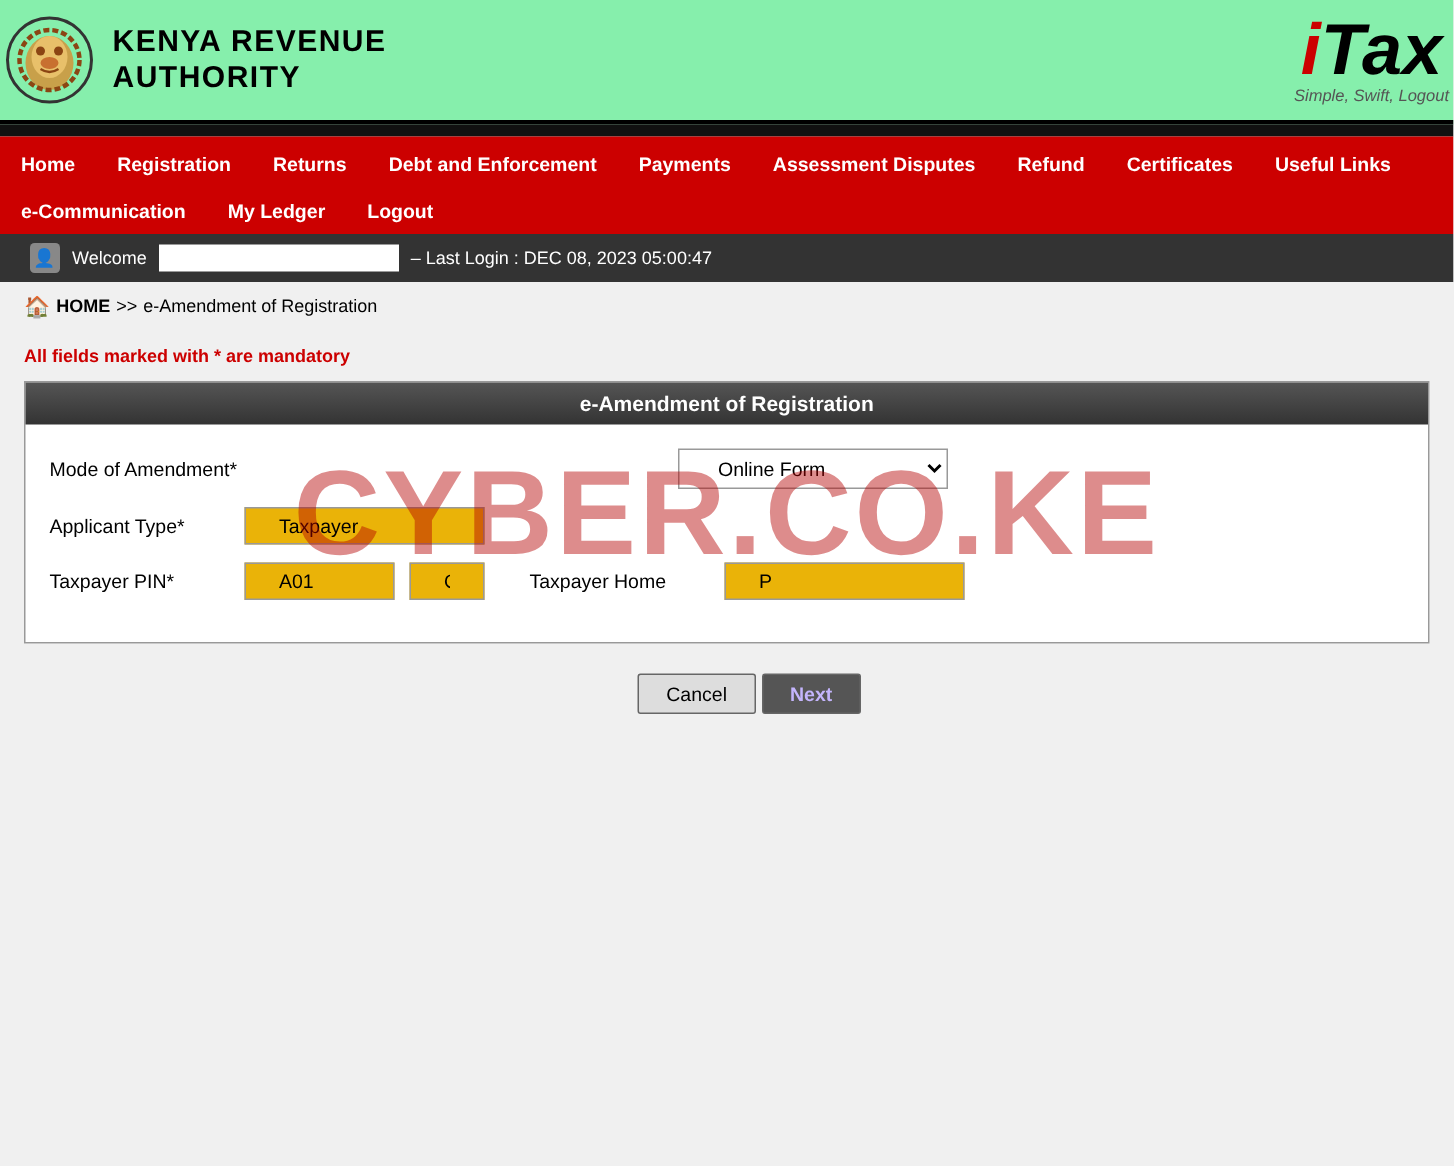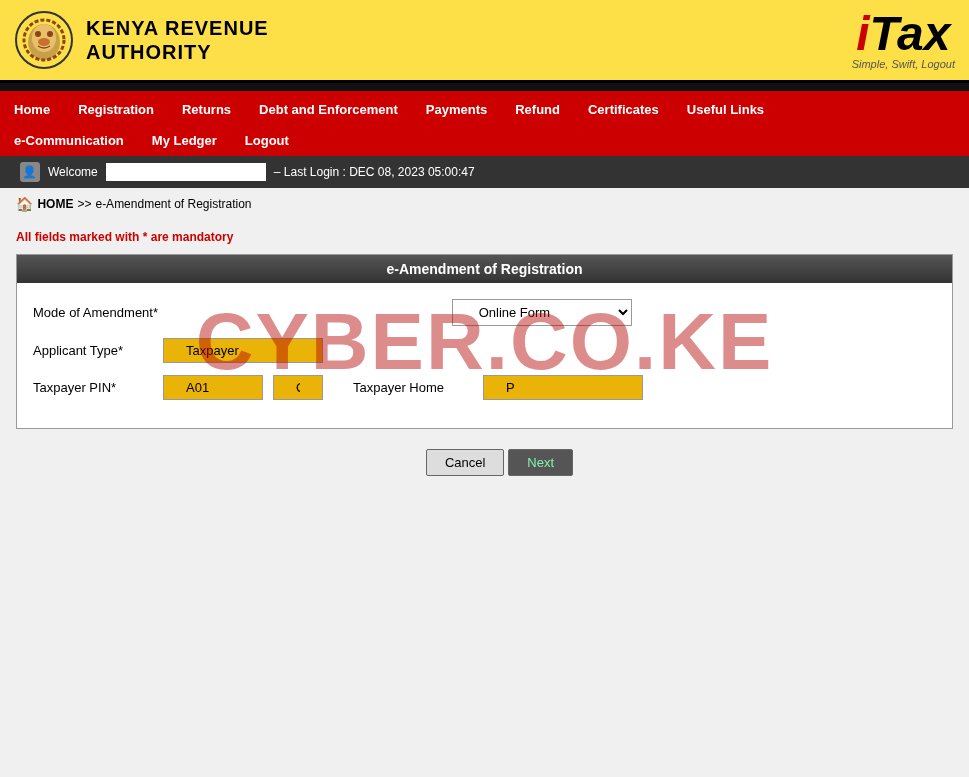--- a/index.html
+++ b/index.html
@@ -1,19 +1,19 @@
 <!DOCTYPE html>
 <html><head>
   <meta charset="utf-8">
   <style>
     * { margin: 0; padding: 0; box-sizing: border-box; }
     body { font-family: Arial, sans-serif; font-size: 13px; background: #f0f0f0; width: 969px; min-height: 777px; }
 
     
-    .header { background: #fde047; display: flex; align-items: center; justify-content: space-between; padding: 10px 14px; border-bottom: 3px solid #000; }
+    .header { background: #86efac; display: flex; align-items: center; justify-content: space-between; padding: 10px 3px; border-bottom: 3px solid #000; }
     .header-logo { display: flex; align-items: center; gap: 12px; }
     .logo-icon { width: 60px; height: 60px; }
     .logo-text { font-size: 20px; font-weight: bold; color: #000; line-height: 1.2; text-transform: uppercase; letter-spacing: 1px; }
     .logo-text span { display: block; }
     .itax-logo { display: flex; flex-direction: column; align-items: center; }
     .itax-brand { font-size: 48px; font-style: italic; color: #cc0000; font-weight: bold; line-height: 1; }
     .itax-brand span { color: #000; }
     .itax-tagline { font-size: 11px; color: #555; font-style: italic; }
 
     
@@ -42,21 +42,21 @@
     .form-select { border: 1px solid #999; padding: 4px 22px; font-size: 13px; width: 180px; background: #fff; }
 
     
     .watermark-wrapper { position: relative; }
     .watermark { position: absolute; top: 50%; left: 50%; transform: translate(-50%, -50%); font-size: 80px; font-weight: 900; color: rgba(180,0,0,0.45); white-space: nowrap; pointer-events: none; z-index: 10; letter-spacing: 2px; }
 
     
     .button-row { display: flex; justify-content: center; gap: 4px; margin-top: 16px; margin-left: 30px; }
     .btn { padding: 5px 18px; font-size: 13px; cursor: pointer; border: 1px solid #666; border-radius: 2px; }
     .btn-cancel { background: #ddd; color: #000; }
-    .btn-next { background: #555; color: #86efac; }
+    .btn-next { background: #555; color: #c4b5fd; font-weight: bold; }
 
     
     .thick-bar { height: 8px; background: #111; }
     .red-bar { height: 3px; background: #cc0000; }
   </style>
 </head>
 <body>
 
 <div class="header">
   <div class="header-logo">
@@ -87,20 +87,21 @@
 
 <div class="thick-bar"></div>
 <div class="red-bar"></div>
 
 <nav class="nav-bar">
   <div class="nav-item">Home</div>
   <div class="nav-item">Registration</div>
   <div class="nav-item">Returns</div>
   <div class="nav-item">Debt and Enforcement</div>
   <div class="nav-item">Payments</div>
+  <div class="nav-item">Assessment Disputes</div>
   <div class="nav-item">Refund</div>
   <div class="nav-item">Certificates</div>
   <div class="nav-item">Useful Links</div>
 
   <div style="flex-basis:100%;height:0;"></div>
   <div class="nav-item">e-Communication</div>
   <div class="nav-item">My Ledger</div>
   <div class="nav-item">Logout</div>
 </nav>
 

